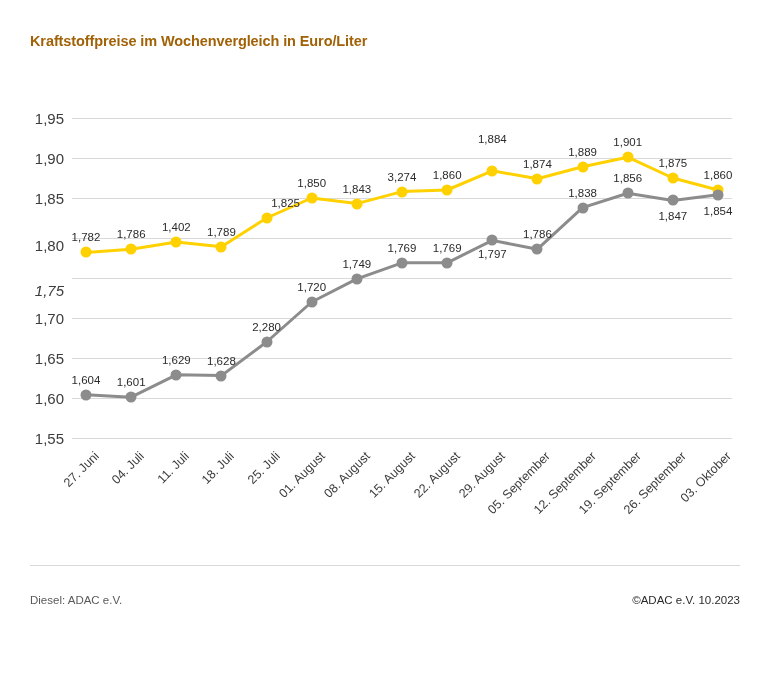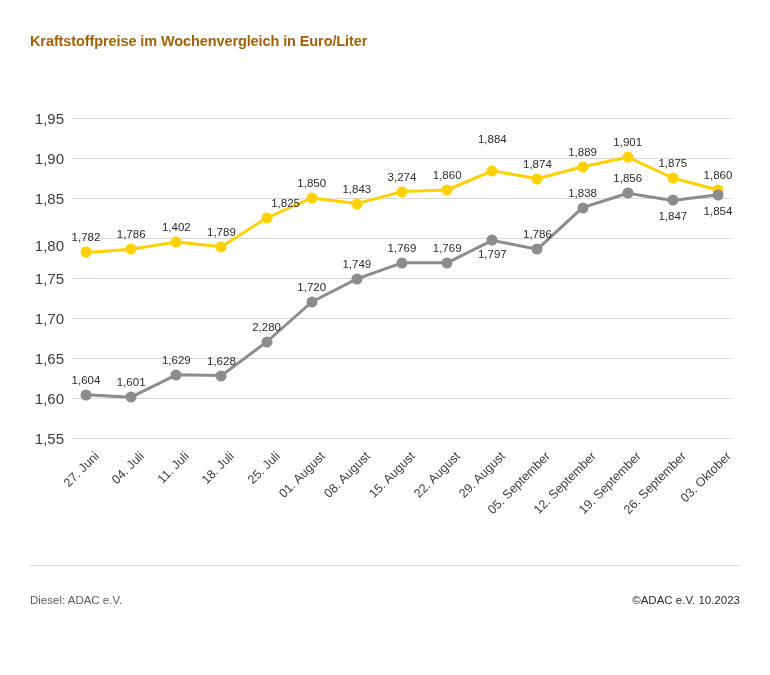--- a/index.html
+++ b/index.html
@@ -151,21 +151,21 @@
   <div id="plot">
       <div class="gridline" style="top: 320px;"></div>
       <div class="ytick-wrap" style="top: 320px;">1,55</div>
       <div class="gridline" style="top: 280px;"></div>
       <div class="ytick-wrap" style="top: 280px;">1,60</div>
       <div class="gridline" style="top: 240px;"></div>
       <div class="ytick-wrap" style="top: 240px;">1,65</div>
       <div class="gridline" style="top: 200px;"></div>
       <div class="ytick-wrap" style="top: 200px;">1,70</div>
       <div class="gridline" style="top: 160px;"></div>
-      <div class="ytick-wrap" style="top: 160px;">1,75</div>
+      <div class="ytick-wrap" style="top: 172px; font-style: italic;">1,75</div>
       <div class="gridline" style="top: 120px;"></div>
       <div class="ytick-wrap" style="top: 120px; margin-top: 7px;">1,80</div>
       <div class="gridline" style="top: 80px;"></div>
       <div class="ytick-wrap" style="top: 80px;">1,85</div>
       <div class="gridline" style="top: 40px;"></div>
       <div class="ytick-wrap" style="top: 40px;">1,90</div>
       <div class="gridline" style="top: 0px;"></div>
       <div class="ytick-wrap" style="top: 0px;">1,95</div>
       <svg class="series-svg" width="660" height="320">
         <path d="M14.00 134.40 L59.14 131.20 L104.29 124.00 L149.43 128.80 L194.57 100.00 L239.71 80.00 L284.86 85.60 L330.00 73.60 L375.14 72.00 L420.29 52.80 L465.43 60.80 L510.57 48.80 L555.71 39.20 L600.86 60.00 L646.00 72.00" fill="none" stroke="#FFD100" stroke-width="3" stroke-linejoin="round" stroke-linecap="round"></path>

